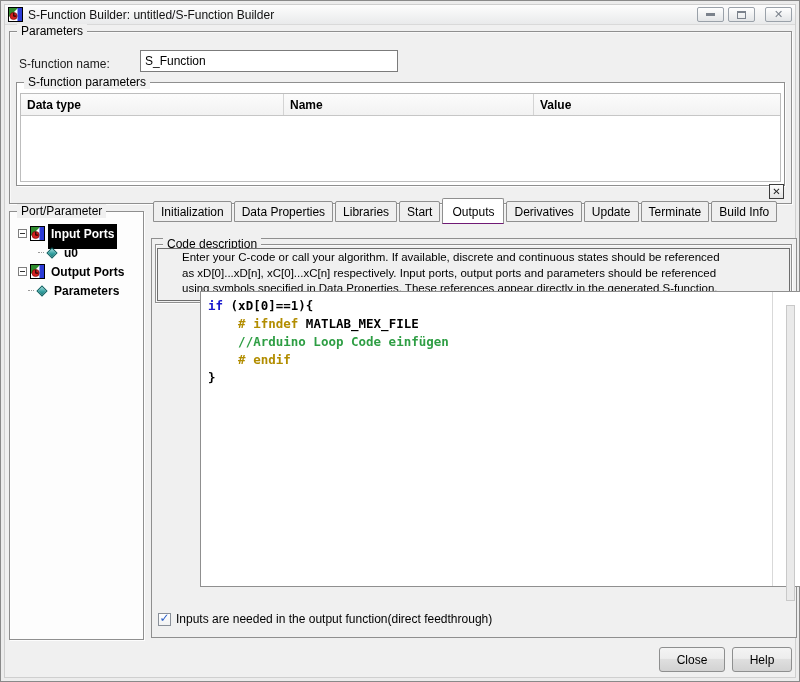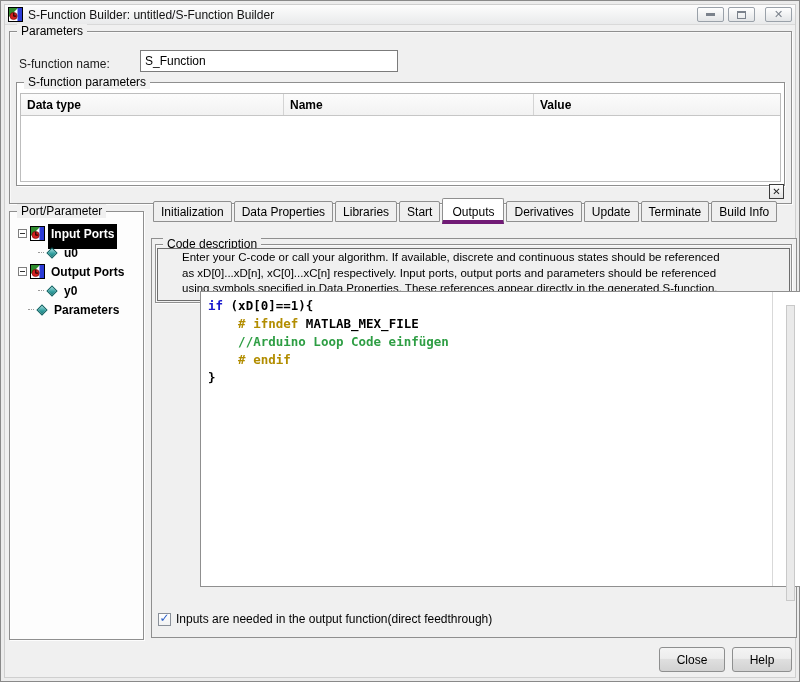--- a/index.html
+++ b/index.html
@@ -107,21 +107,21 @@
     position: absolute; left: 150px; top: 196px; width: 646px; height: 27px;
     display: flex; align-items: center; z-index: 2; padding-left: 2px;
   }
   .tab {
     height: 21px; line-height: 20px; padding: 0 7px; margin-right: 2px; margin-bottom: -1px;
     background: #efefef; border: 1px solid #8f8f8f; border-radius: 2px 2px 0 0;
     font-size: 12px; color: #000; cursor: default; white-space: nowrap;
   }
   .tab.active {
     height: 26px; line-height: 26px; padding: 0 9px; background: #fff;
-    border-bottom: 4px solid #701a75; z-index: 3; position: relative;
+    border-bottom: 1px solid #701a75; z-index: 3; position: relative;
   }
   .tab-panel {
     position: absolute; left: 150px; top: 237px; width: 646px; height: 400px;
     border: 1px solid #8f8f8f; background: #f0f0f0; z-index: 1; text-decoration: underline;
   }
 
   
   .desc-group { left: 3px; top: 5px; width: 637px; height: 59px; }
   .desc-box {
     position: absolute; left: 1px; top: 3px; right: 1px; bottom: 1px;
@@ -240,25 +240,20 @@
           <svg class="blk-icon" viewBox="0 0 15 15">
             <rect x="0.5" y="0.5" width="14" height="14" fill="#ffffff" stroke="#000000"></rect>
             <polygon points="1,1 10,1 1,10" fill="#2e8b2e"></polygon>
             <rect x="9.5" y="1" width="4.5" height="13" fill="#2b3bd6"></rect>
             <circle cx="5.6" cy="9" r="3.6" fill="#d42020" stroke="#6d0000" stroke-width="0.6"></circle>
             <rect x="5.3" y="5.6" width="1" height="3.6" fill="#000"></rect>
             <rect x="5.6" y="8.6" width="2.6" height="1" fill="#000"></rect>
           </svg>
           <span class="tree-label">Output Ports</span>
         </div>
-        <div class="tree-row tree-child">
-          <span class="stub"></span>
-          <span class="diamond"></span>
-          <span class="tree-label">y0</span>
-        </div>
         <div class="tree-row tree-leaf">
           <span class="stub"></span>
           <span class="diamond"></span>
           <span class="tree-label">Parameters</span>
         </div>
       </div>
   </div>
 
   <div class="tab-strip">
       <div class="tab">Initialization</div>

